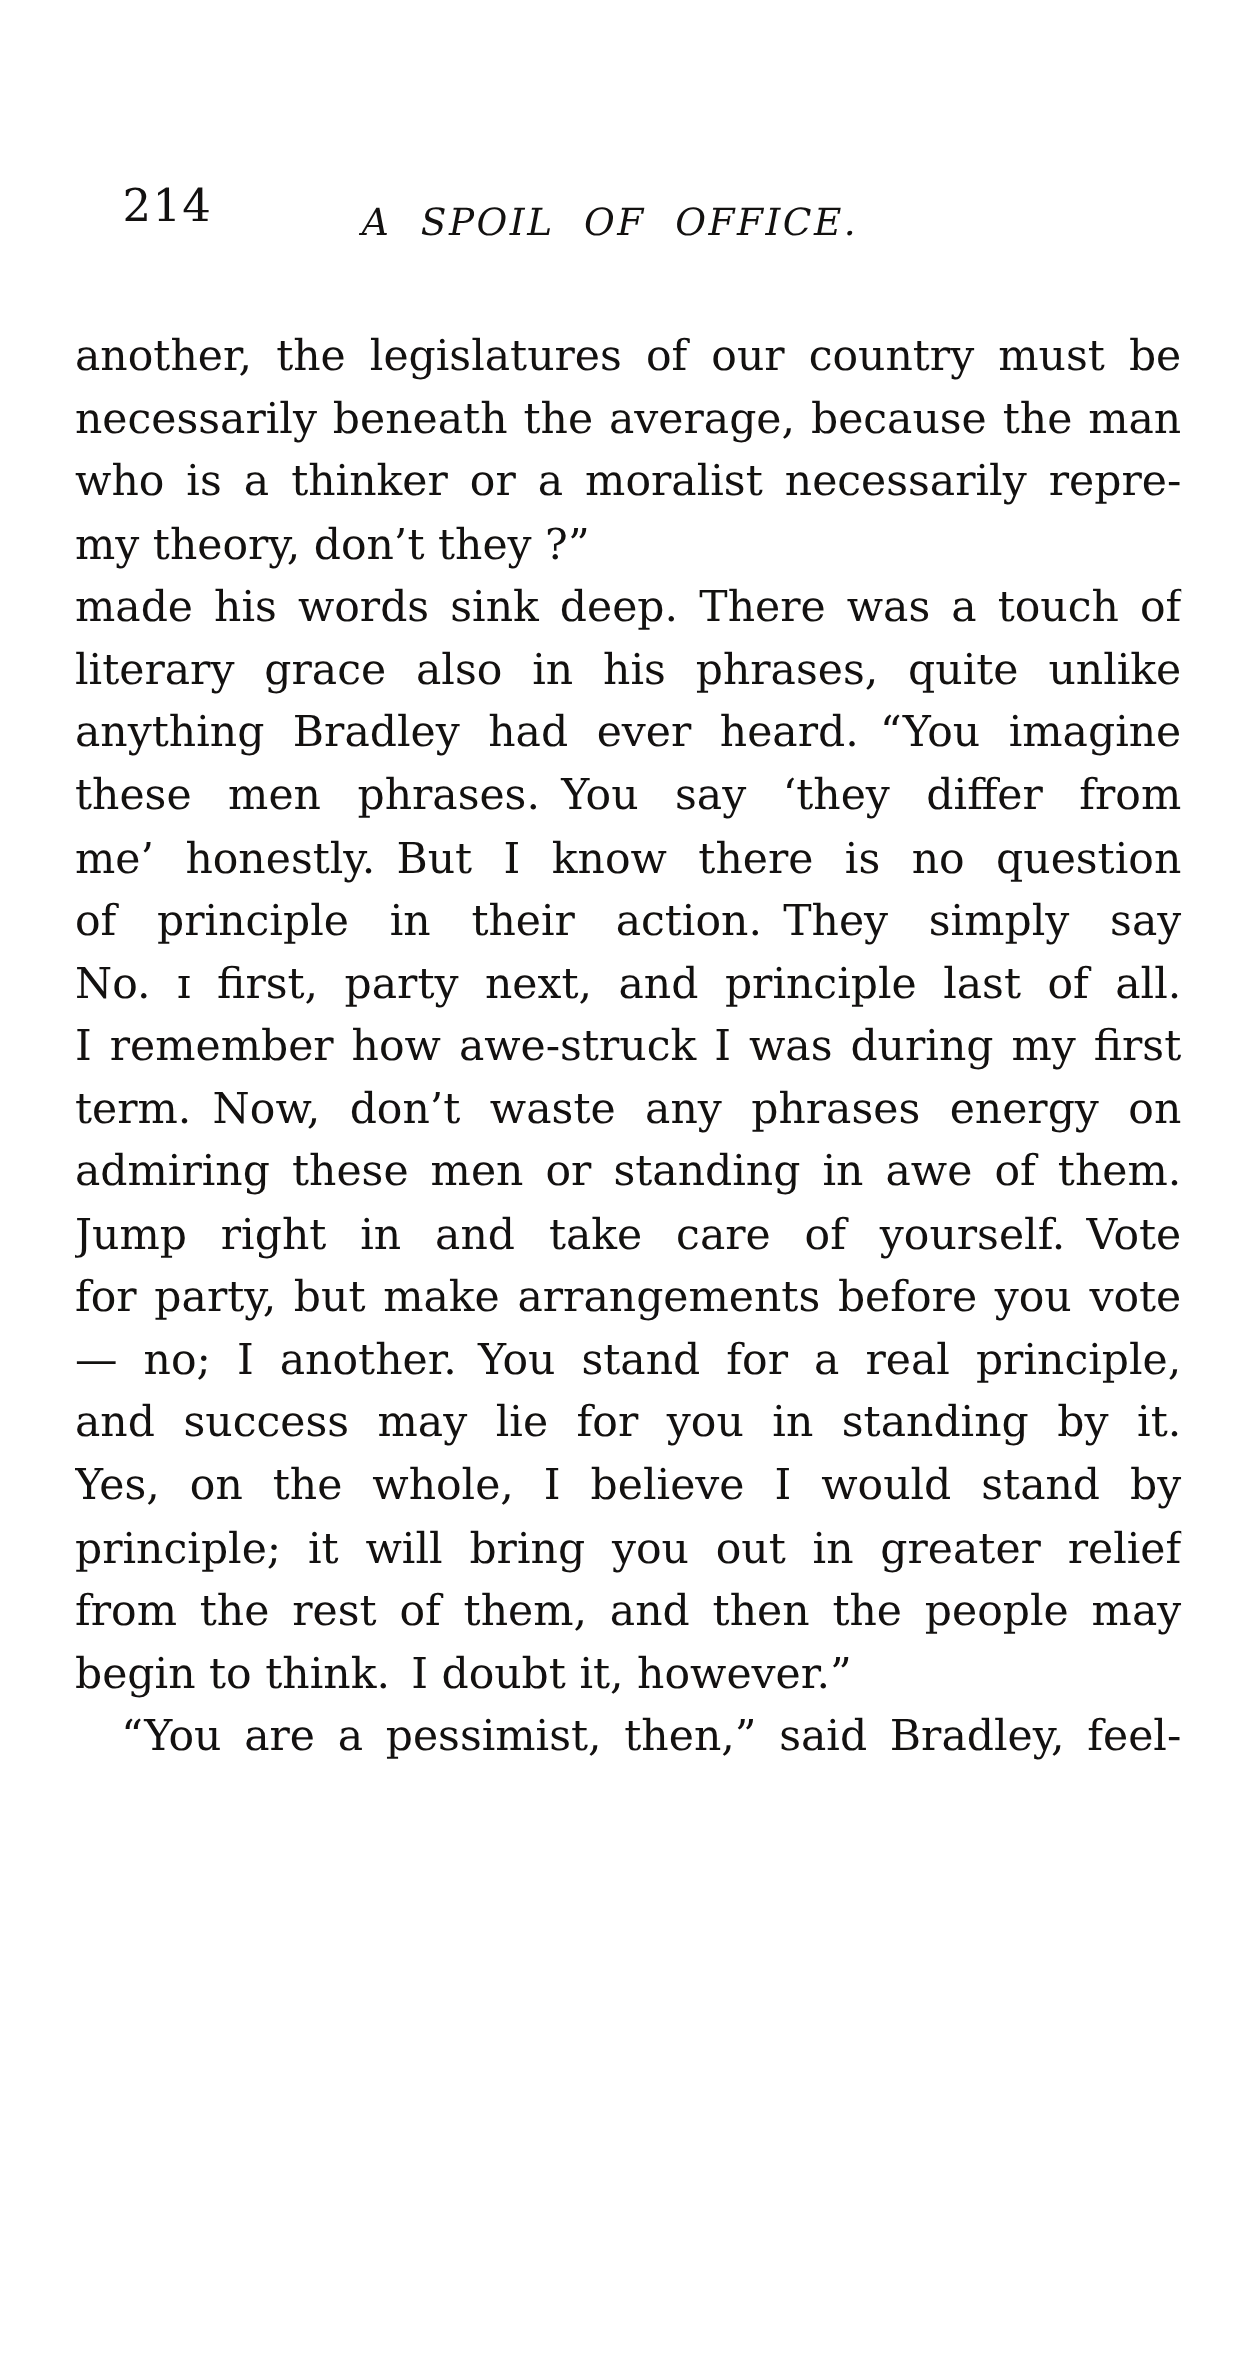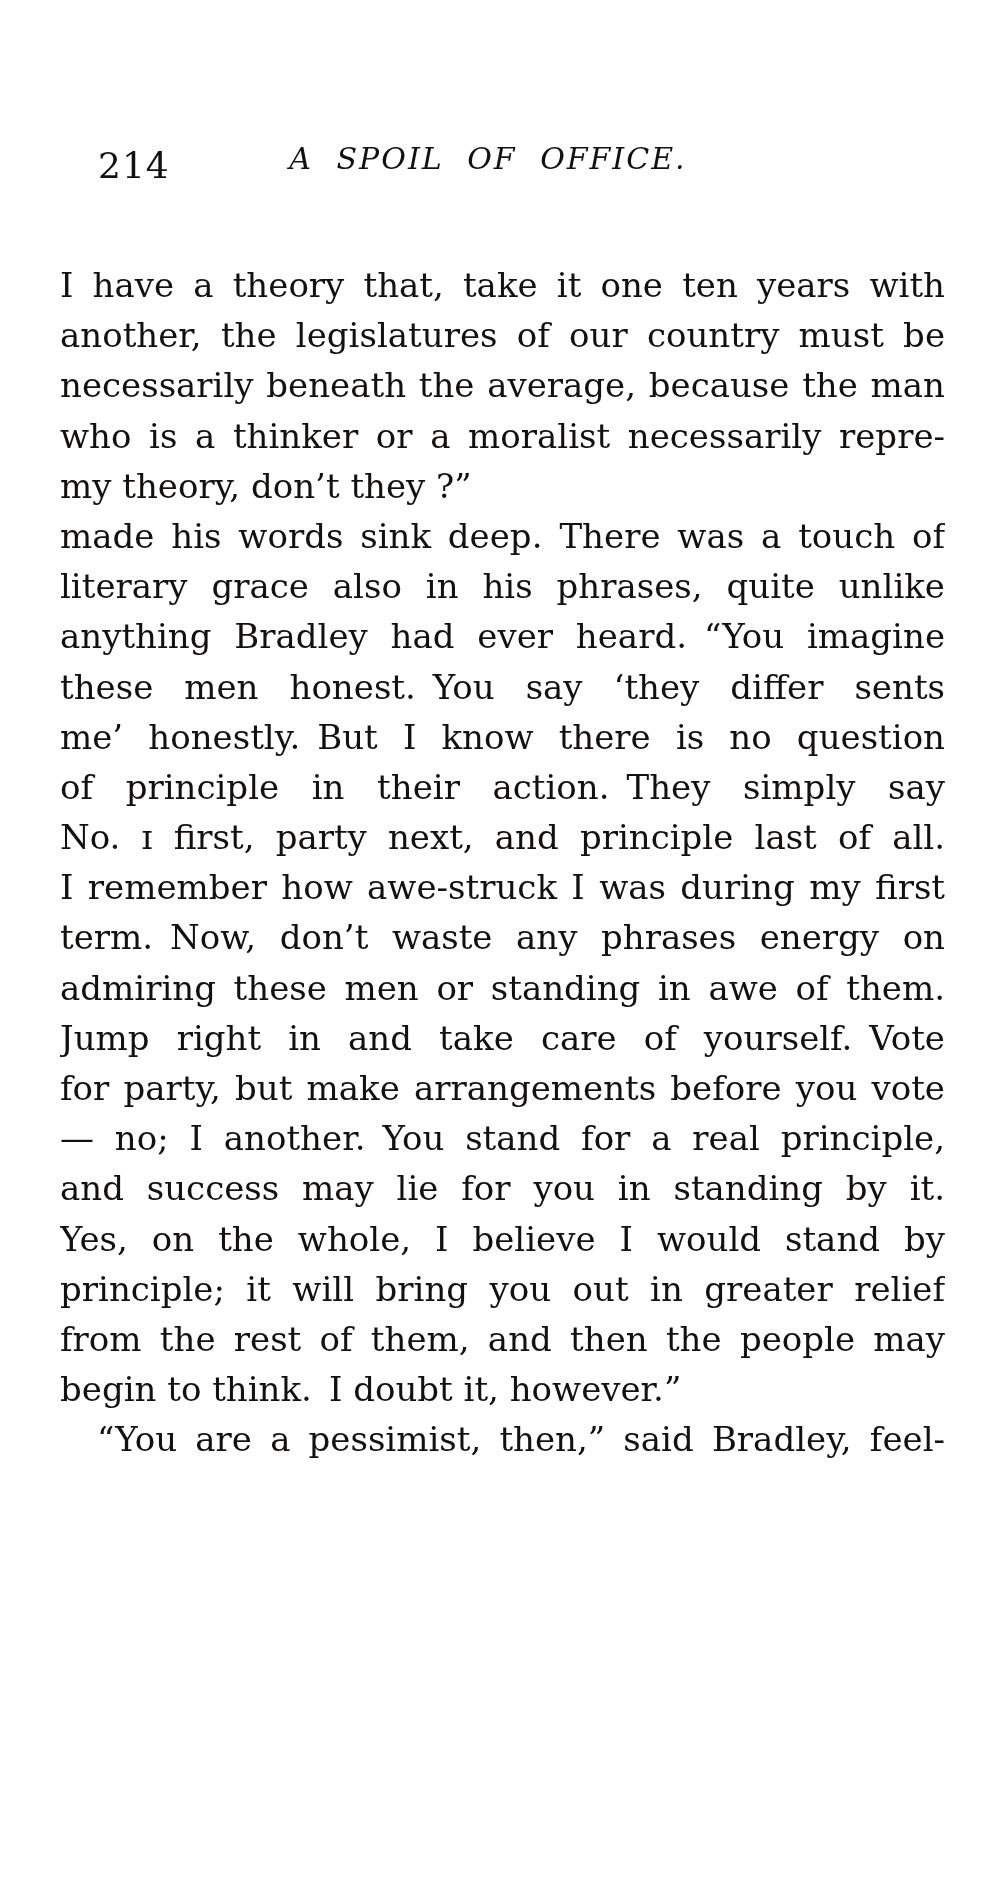--- a/index.html
+++ b/index.html
@@ -28,21 +28,21 @@
     position: absolute;
     left: 0;
     top: 4px;
     font-size: 36px;
     letter-spacing: 1px;
     line-height: 1;
   }
   .running-title {
     position: absolute;
     left: 0;
-    top: 0;
+    top: 20px;
     width: 780px;
     text-align: center;
     font-style: italic;
     font-size: 30px;
     letter-spacing: 2px;
     word-spacing: 12px;
     line-height: 1;
     white-space: nowrap;
   }
   .body-text {
@@ -71,29 +71,28 @@
 <body>
 
 <div class="page">
 
   <div class="page-header">
     <div class="folio">214</div>
     <div class="running-title">A SPOIL OF OFFICE.</div>
   </div>
 
   <div class="body-text">
-    <div class="line">I have a theory that, take it one ten years with</div>
     <div class="line">another, the legislatures of our country must be</div>
     <div class="line">necessarily beneath the average, because the man</div>
     <div class="line">who is a thinker or a moralist necessarily repre-</div>
     <div class="line parend">my theory, don’t they ?”</div>
     <div class="line">made his words sink deep. There was a touch of</div>
     <div class="line">literary grace also in his phrases, quite unlike</div>
     <div class="line">anything Bradley had ever heard. “You imagine</div>
-    <div class="line">these men honest. You say ‘they differ sents</div>
+    <div class="line">these men phrases. You say ‘they differ from</div>
     <div class="line">me’ honestly. But I know there is no question</div>
     <div class="line">of principle in their action. They simply say</div>
     <div class="line">No. ɪ first, party next, and principle last of all.</div>
     <div class="line">I remember how awe-struck I was during my first</div>
     <div class="line">term. Now, don’t waste any phrases energy on</div>
     <div class="line">admiring these men or standing in awe of them.</div>
     <div class="line">Jump right in and take care of yourself. Vote</div>
     <div class="line">for party, but make arrangements before you vote</div>
     <div class="line">— no; I another. You stand for a real principle,</div>
     <div class="line">and success may lie for you in standing by it.</div>

